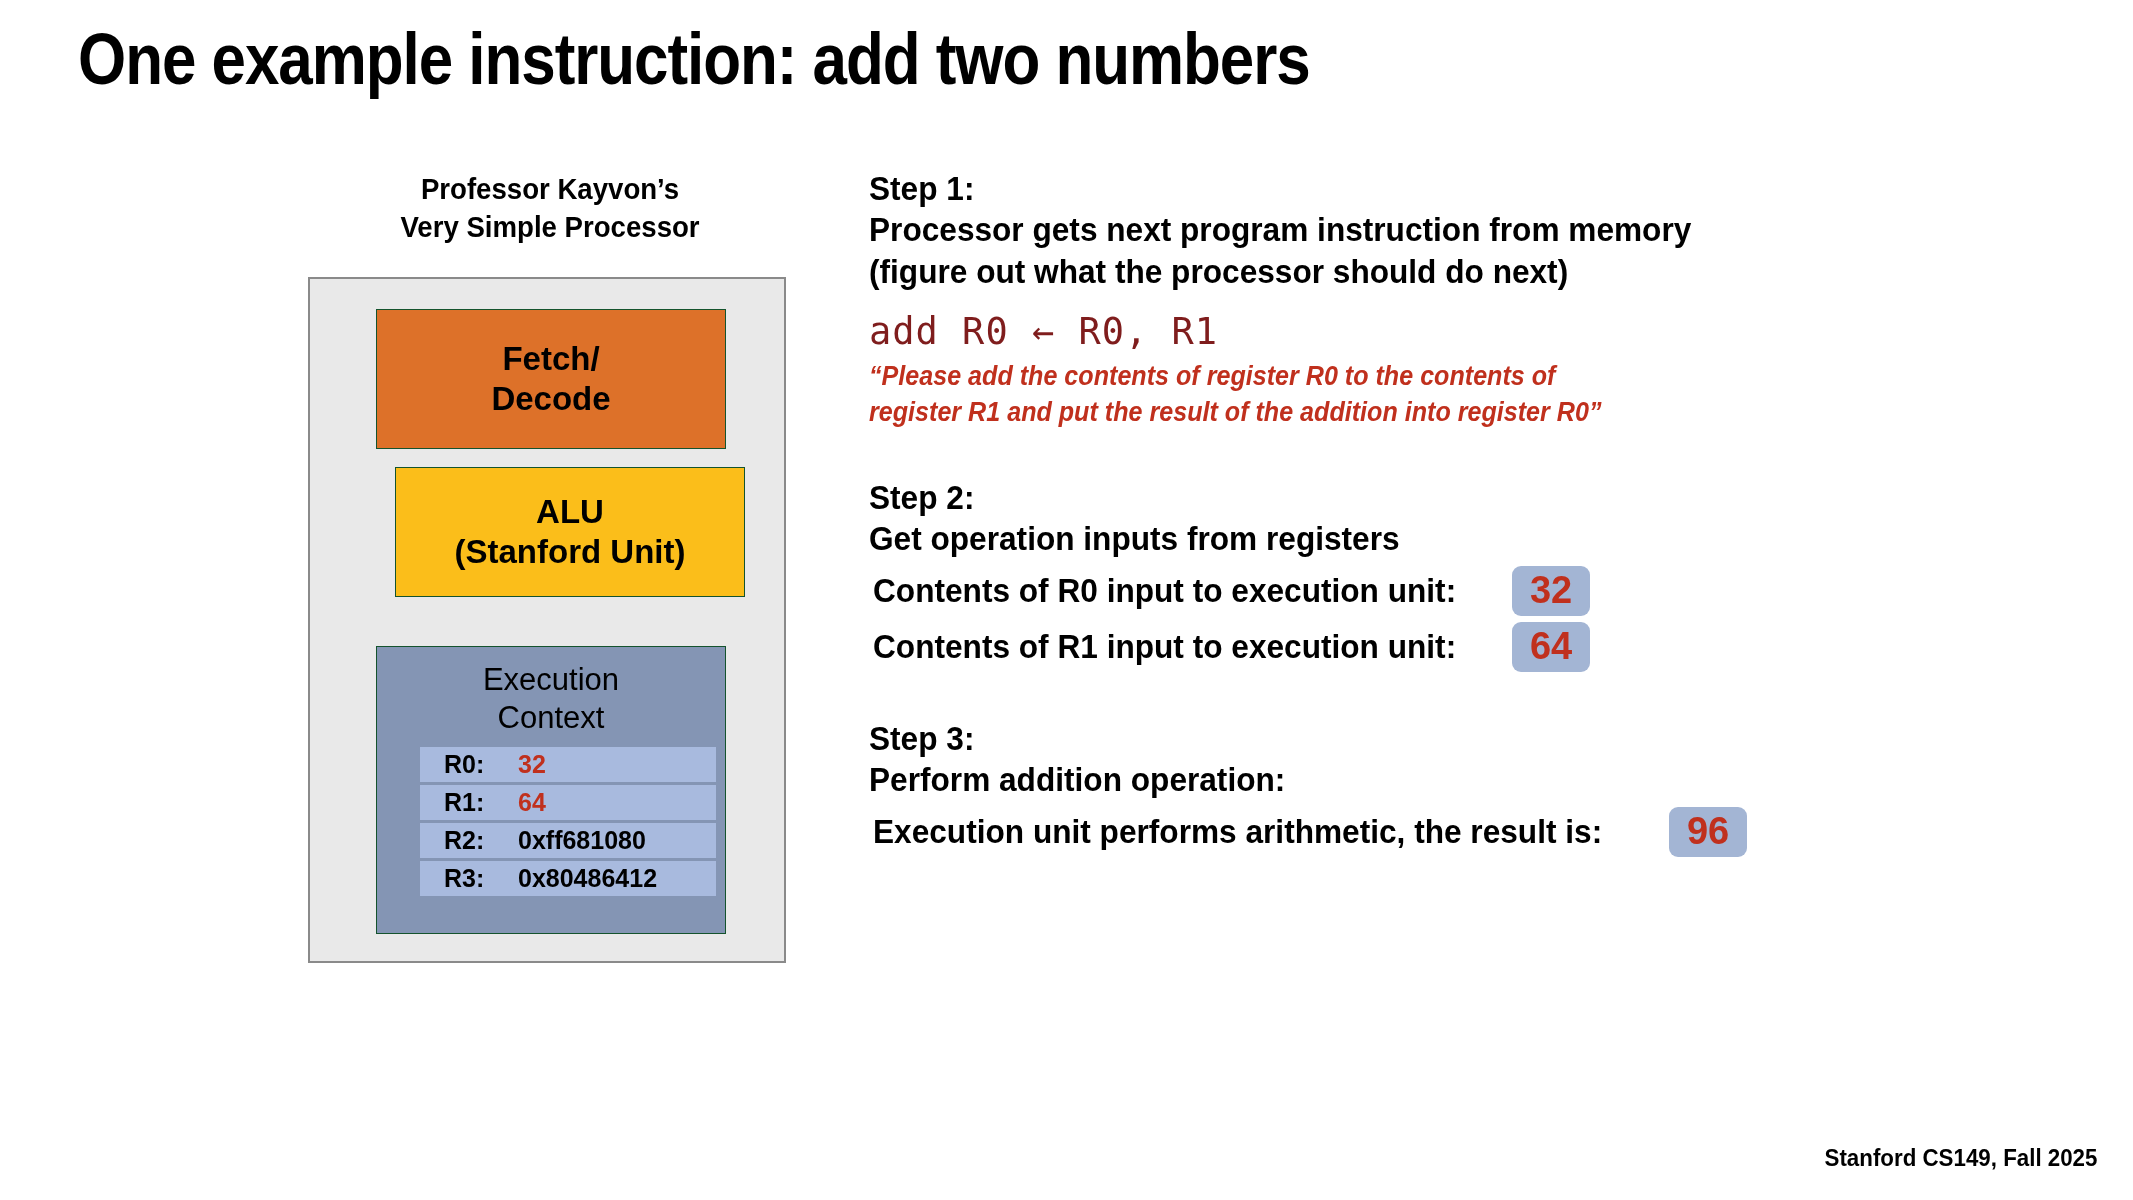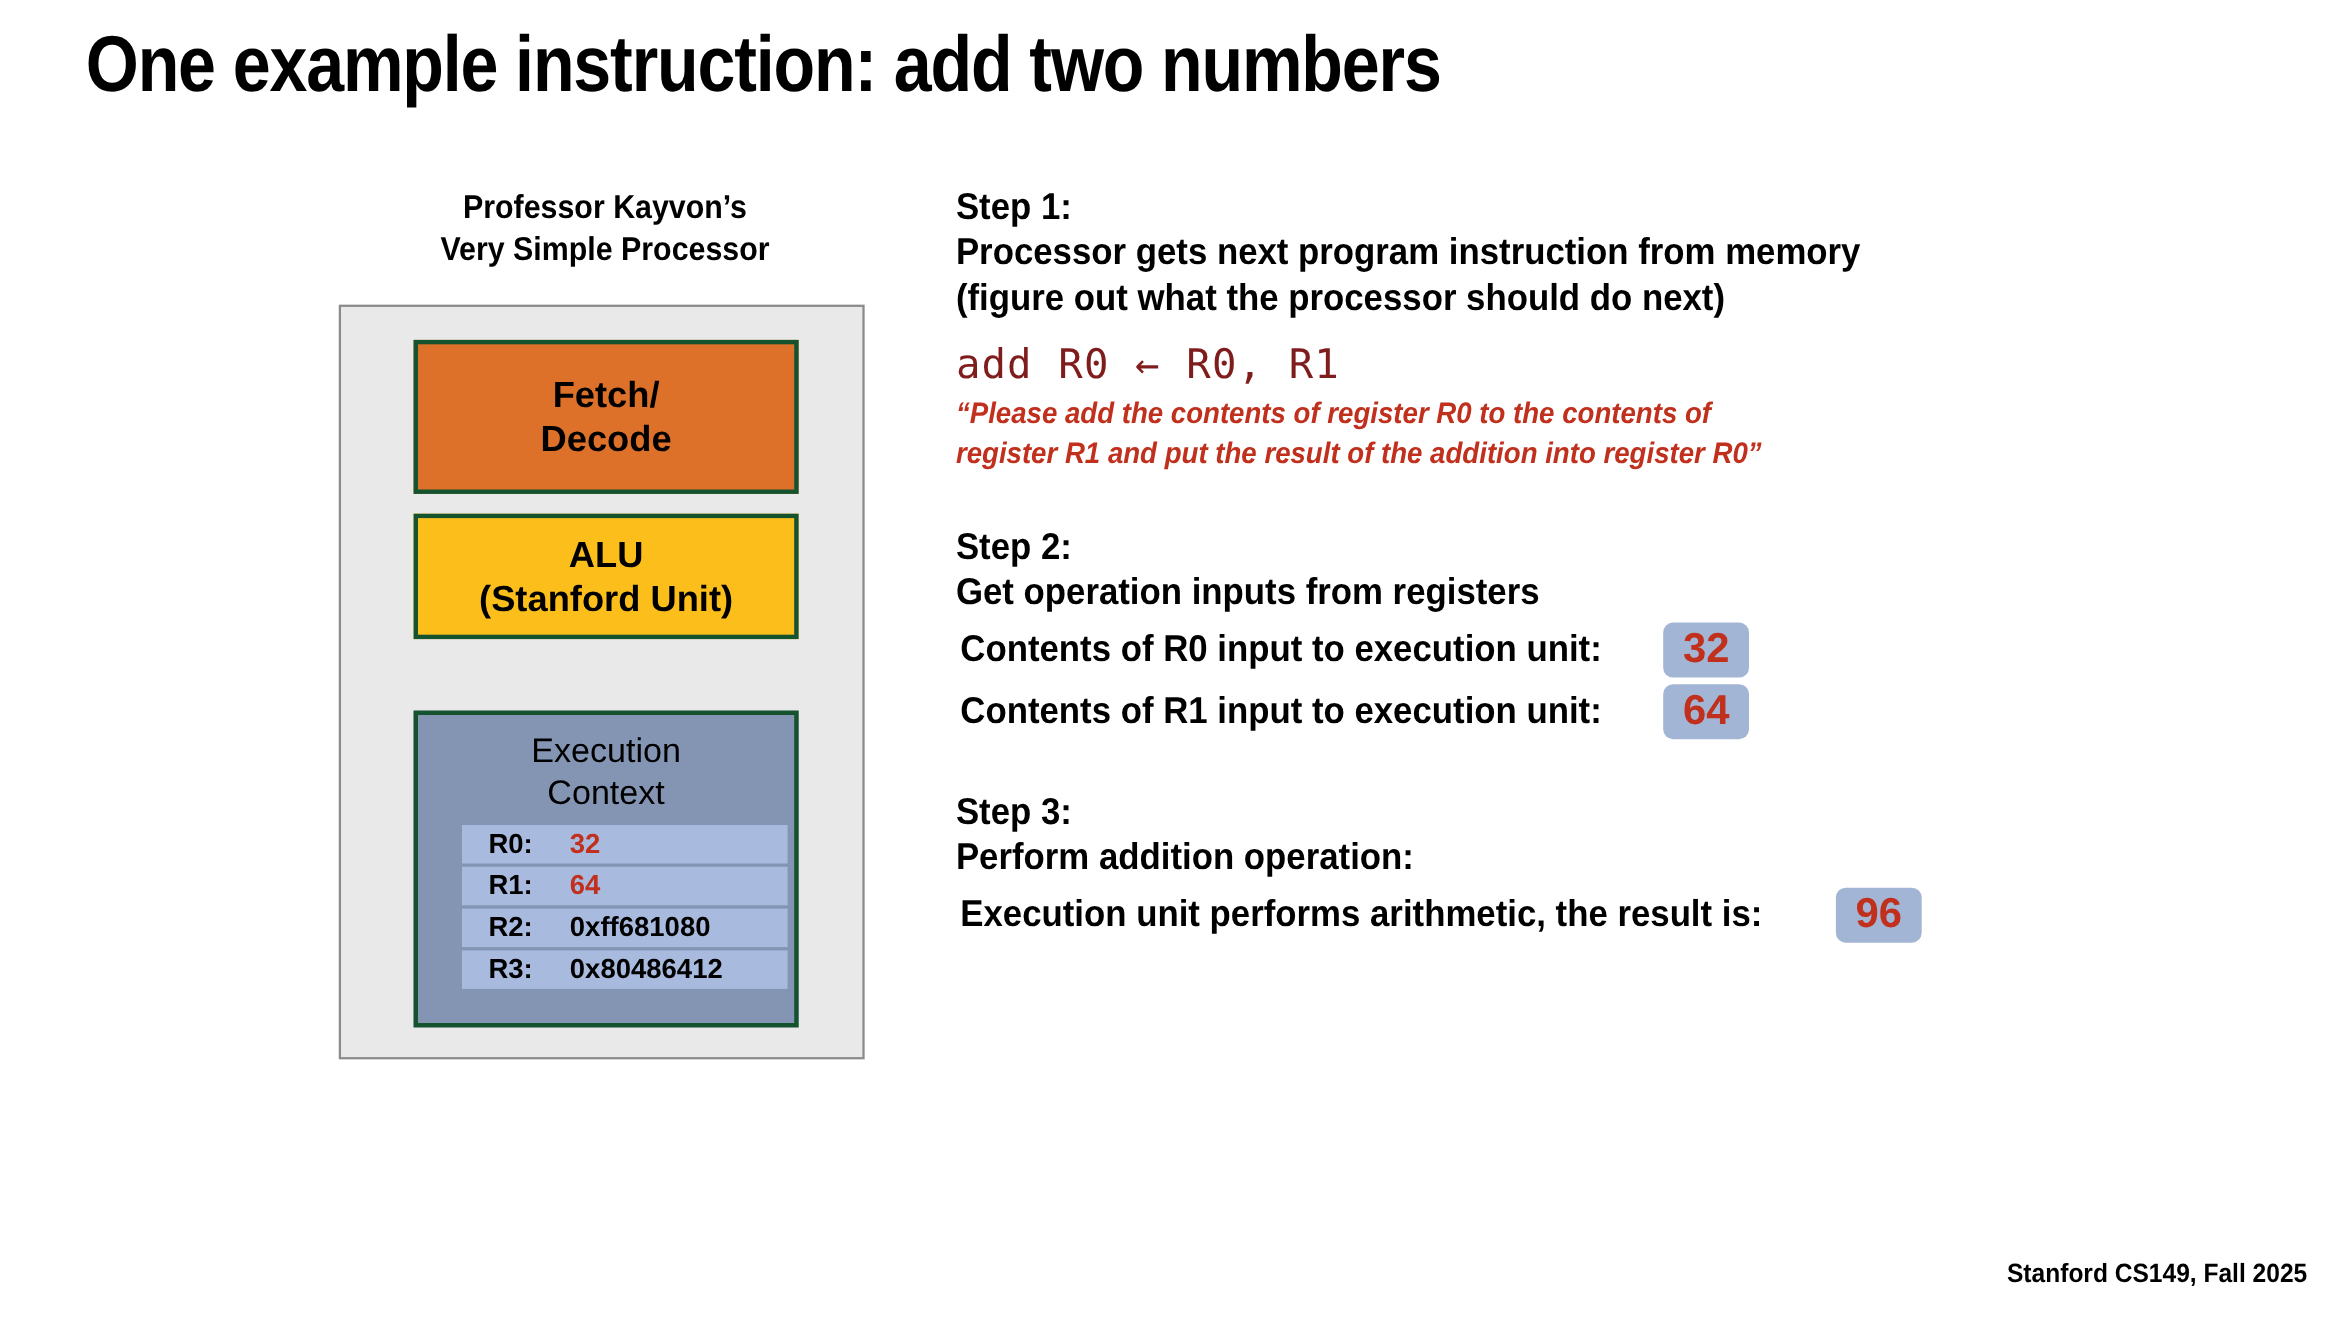--- a/index.html
+++ b/index.html
@@ -53,43 +53,44 @@
     width: 478px;
     height: 686px;
     background: #e9e9e9;
     border: 2px solid #8a8a8a;
     box-sizing: border-box;
   }
   .unit-box {
     position: absolute;
     left: 66px;
     width: 350px;
-    border: 4px solid #14532d;
+    border: 1px solid #14532d;
     box-sizing: border-box;
     display: flex;
     flex-direction: column;
     align-items: center;
     justify-content: center;
     text-align: center;
     font-weight: 700;
     color: #000;
   }
   #fetch-decode-box {
     top: 30px;
     height: 140px;
     background: #dd7129;
     font-size: 33px;
     line-height: 1.22;
   }
   #alu-box {
     top: 188px;
-    height: 114px;
+    height: 130px;
     background: #fbbe1a;
     font-size: 33px;
     line-height: 1.22;
+    margin-left: 19px;
   }
   #exec-context-box {
     top: 367px;
     height: 288px;
     background: #8495b4;
     justify-content: flex-start;
     padding-top: 14px;
   }
   #exec-context-title {
     font-size: 31px;

